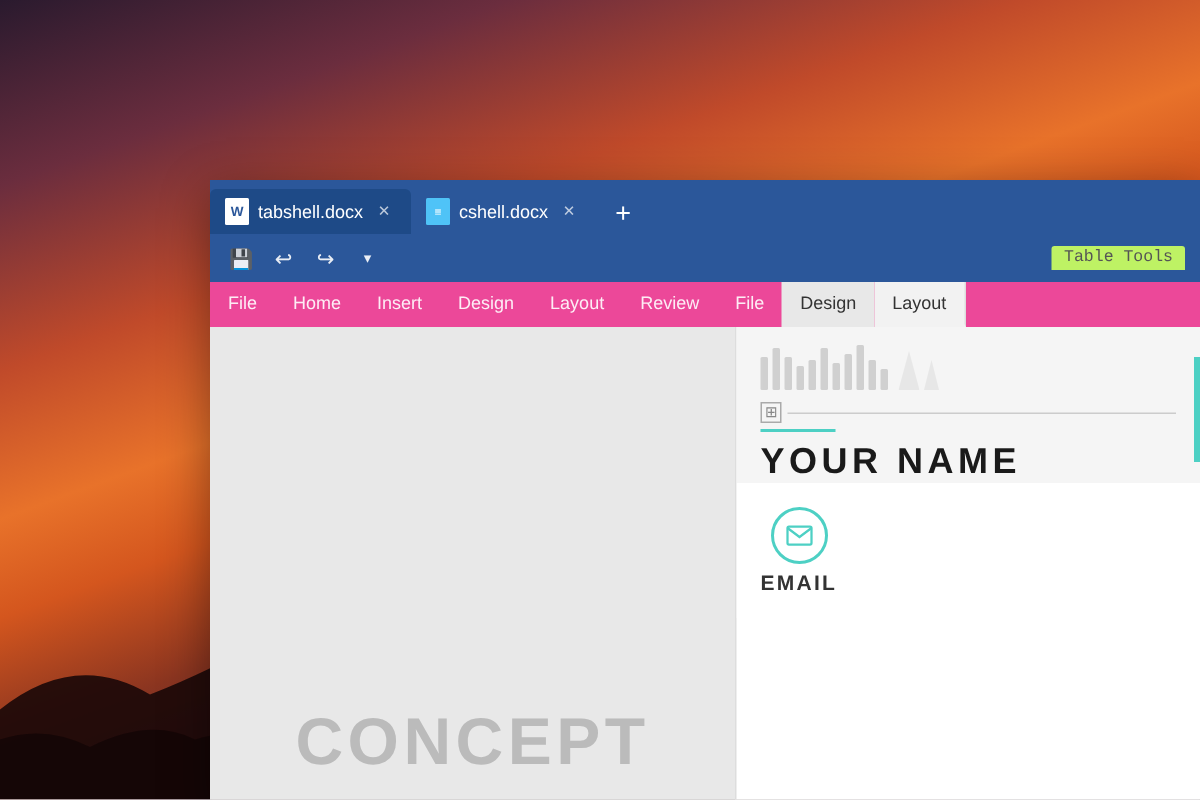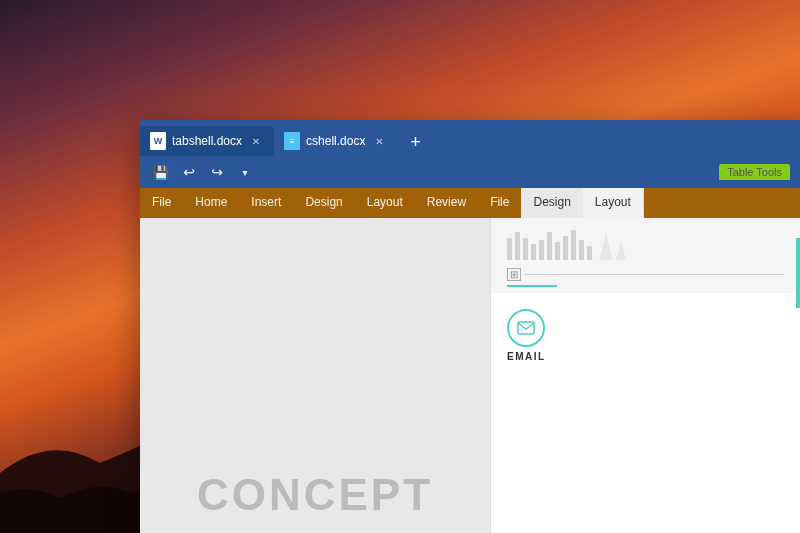--- a/index.html
+++ b/index.html
@@ -144,21 +144,21 @@
       align-items: center;
       justify-content: center;
       color: rgba(255,255,255,0.9);
       font-size: 13px;
       cursor: pointer;
       border-radius: 2px;
     }
 
     
     .ribbon {
-      background: #a16207;
+      background: #ec4899;
       height: 30px;
       display: flex;
       align-items: stretch;
       flex-shrink: 0;
     }
 
     .ribbon-tab {
       display: flex;
       align-items: center;
       padding: 0 12px;
@@ -261,21 +261,21 @@
       <span style="font-size:14px;">↩</span>
     </div>
     <div class="qt-btn">
       <span style="font-size:14px;">↪</span>
     </div>
     <div class="qt-btn">
       <span style="font-size:10px;">▾</span>
     </div>
     <div style="flex:1"></div>
 
-    <div style="background:#84cc16;padding:2px 8px;font-size:11px;color:#555;border-radius:2px 2px 0 0;">
+    <div style="background:#bef264;padding:2px 8px;font-size:11px;color:#555;border-radius:2px 2px 0 0;font-family:Liberation Mono, monospace;">
       <span>Table Tools</span>
     </div>
   </div>
 
   <div class="ribbon">
     <div class="ribbon-tab">
       <span>File</span>
     </div>
     <div class="ribbon-tab">
       <span>Home</span>
@@ -331,32 +331,35 @@
           <div style="width:10px;height:20px;background:#888;clip-path:polygon(50% 0%, 100% 100%, 0% 100%);opacity:0.5;"></div>
         </div>
 
         <div style="display:flex;align-items:center;gap:4px;margin-bottom:4px;">
           <span style="font-size:10px;color:#888;border:1px solid #aaa;padding:0 2px;">⊞</span>
           <div style="flex:1;height:1px;background:#ccc;"></div>
         </div>
 
         <div style="width:50px;height:2px;background:#4dd0c4;margin-bottom:6px;"></div>
 
+        <div style="font-size:24px;font-weight:900;color:#1a1a1a;letter-spacing:3px;font-family:Arial,sans-serif;margin-bottom:0;">
+          <span>YOUR NAME</span>
+        </div>
 
         <div style="position:absolute;right:0;top:20px;width:4px;height:70px;background:#4dd0c4;"></div>
       </div>
 
       <div style="padding:16px 16px;background:#fff;display:flex;flex-direction:column;align-items:flex-start;">
         <div style="display:flex;flex-direction:column;align-items:center;">
           <div style="width:38px;height:38px;border:2px solid #4dd0c4;border-radius:50%;display:flex;align-items:center;justify-content:center;margin-bottom:4px;">
 
             <svg width="18" height="14" viewBox="0 0 18 14">
               <rect x="1" y="1" width="16" height="12" rx="1" fill="none" stroke="#4dd0c4" stroke-width="1.5"></rect>
               <polyline points="1,2 9,8 17,2" fill="none" stroke="#4dd0c4" stroke-width="1.5"></polyline>
             </svg>
           </div>
-          <span style="font-size:10px;font-weight:700;letter-spacing:1.5px;color:#333;">EMAIL</span>
+          <span style="font-size:14px;font-weight:700;letter-spacing:1.5px;color:#333;">EMAIL</span>
         </div>
       </div>
 
     </div>
   </div>
 </div>
 
 </body></html>

